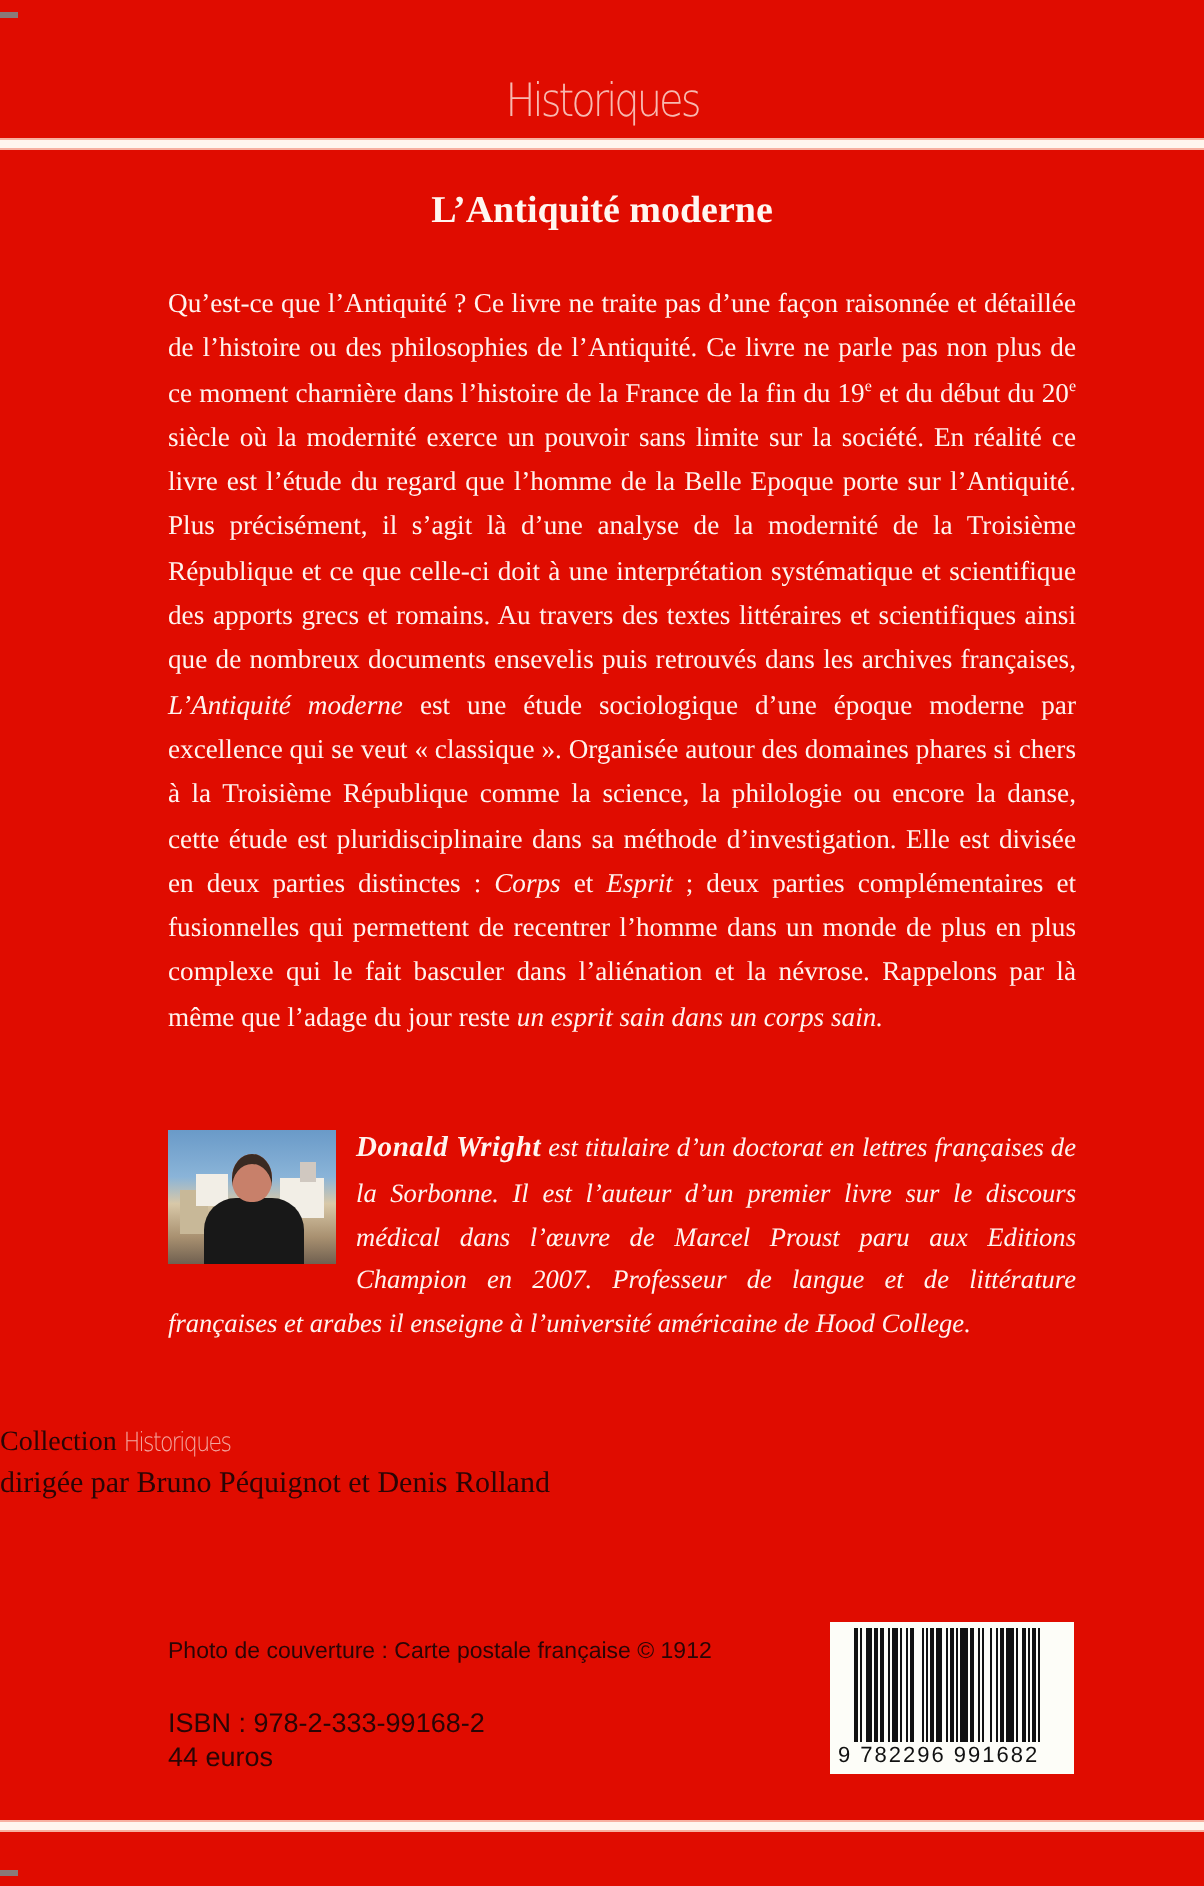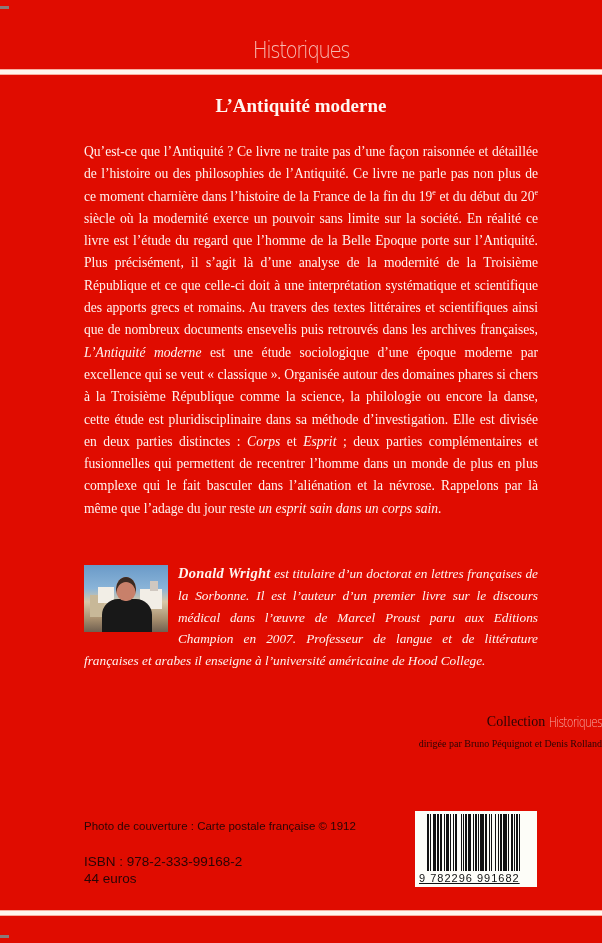--- a/index.html
+++ b/index.html
@@ -123,39 +123,39 @@
       font-style: italic;
       font-size: 14.5px;
       letter-spacing: 0.3px;
     }
 
     .collection {
       position: absolute;
       top: 711px;
       left: 0;
       width: 602px;
-      text-align: right;
+      text-align: left;
       color: #2a0505;
     }
     .collection-line1 {
       font-size: 14px;
       line-height: 21px;
     }
     .collection-line1 .coll-label { font-weight: normal; }
     .collection-line1 .coll-series {
       font-family: "DejaVu Sans", sans-serif;
       font-weight: 200;
       font-size: 11px;
       letter-spacing: -0.8px;
       color: #f4a8a0;
       display: inline-block;
       transform: scaleY(1.2);
     }
     .collection-line2 {
-      font-size: 10px;
+      font-size: 15px;
       line-height: 21px;
     }
 
     .photo-credit {
       position: absolute;
       top: 819px;
       left: 84px;
       font-family: "Liberation Sans", sans-serif;
       font-size: 11.5px;
       line-height: 14px;
@@ -192,21 +192,20 @@
       display: block;
       height: 100%;
     }
     .barcode-digits {
       font-family: "Liberation Sans", sans-serif;
       font-size: 11px;
       line-height: 14px;
       letter-spacing: 1px;
       color: #111;
       white-space: nowrap;
-      text-decoration: underline;
     }
   </style>
 </head>
 <body>
 
 <div class="corner-mark top"></div>
 
 <div class="series-logo">Historiques</div>
 
 <div class="rule top"></div>

